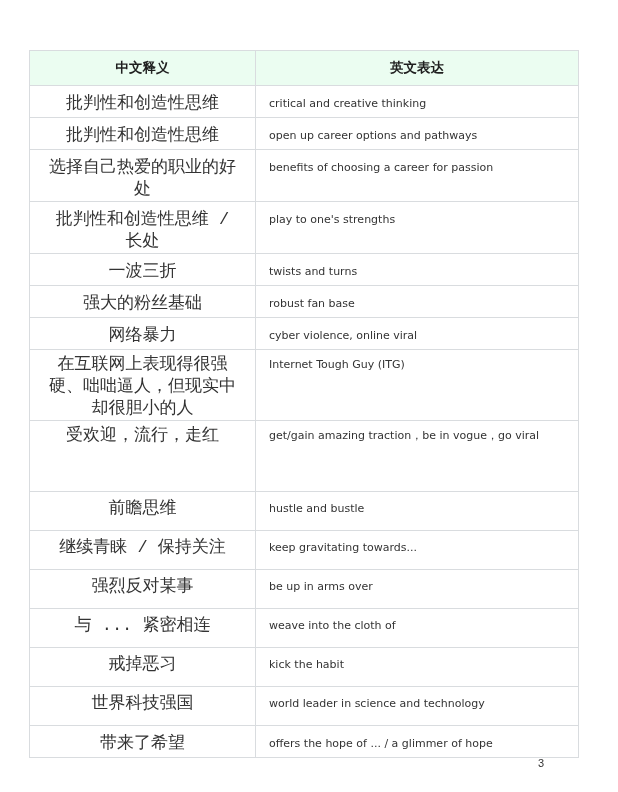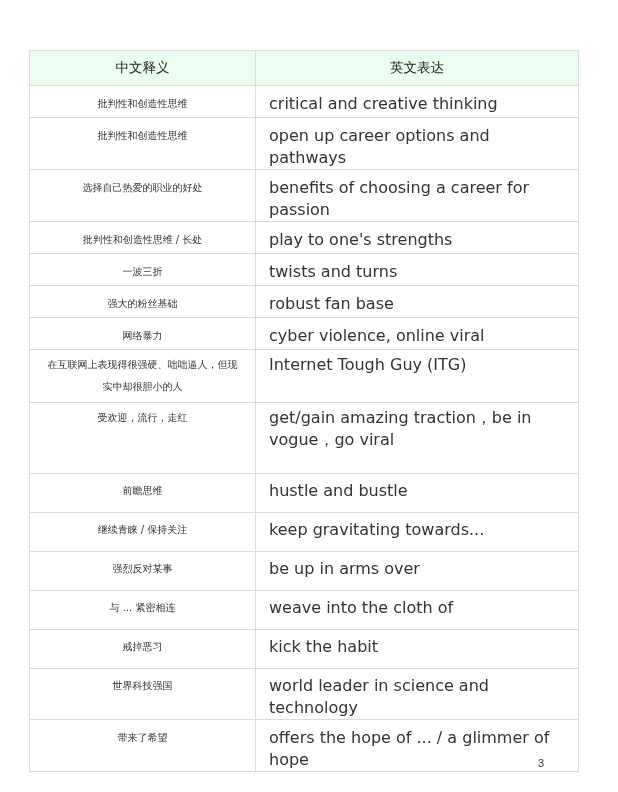--- a/index.html
+++ b/index.html
@@ -27,40 +27,41 @@
     .glossary-table col.c1 { width: 226px; }
     .glossary-table col.c2 { width: 323px; }
     .glossary-table th,
     .glossary-table td {
       border: 1px solid #d9dcdf;
       vertical-align: top;
       box-sizing: border-box;
     }
     .glossary-table th {
       background: #ebfdf1;
-      font-weight: normal;
+      font-weight: bold;
       color: #1f1f1f;
       font-size: 13.5px;
       height: 35px;
       text-align: center;
       vertical-align: middle;
       padding: 0 6px;
     }
     .glossary-table td {
       padding: 7px 13px 0 13px;
       line-height: 22px;
       height: 32px;
     }
     .glossary-table td.zh {
       text-align: center;
-      font-size: 10px;
+      font-size: 17px;
+      font-family: Liberation Mono, monospace;
     }
     .glossary-table td.en {
       text-align: left;
-      font-size: 16px;
+      font-size: 11px;
     }
     .glossary-table tr.tall td { height: 53px; padding-top: 4px; }
     .glossary-table tr.tall2 td { height: 71px; padding-top: 4px; }
     .glossary-table tr.mid td { height: 39px; padding-top: 6px; }
     .page-number {
       position: absolute;
       left: 538px;
       top: 757px;
       font-size: 11px;
       color: #333333;

